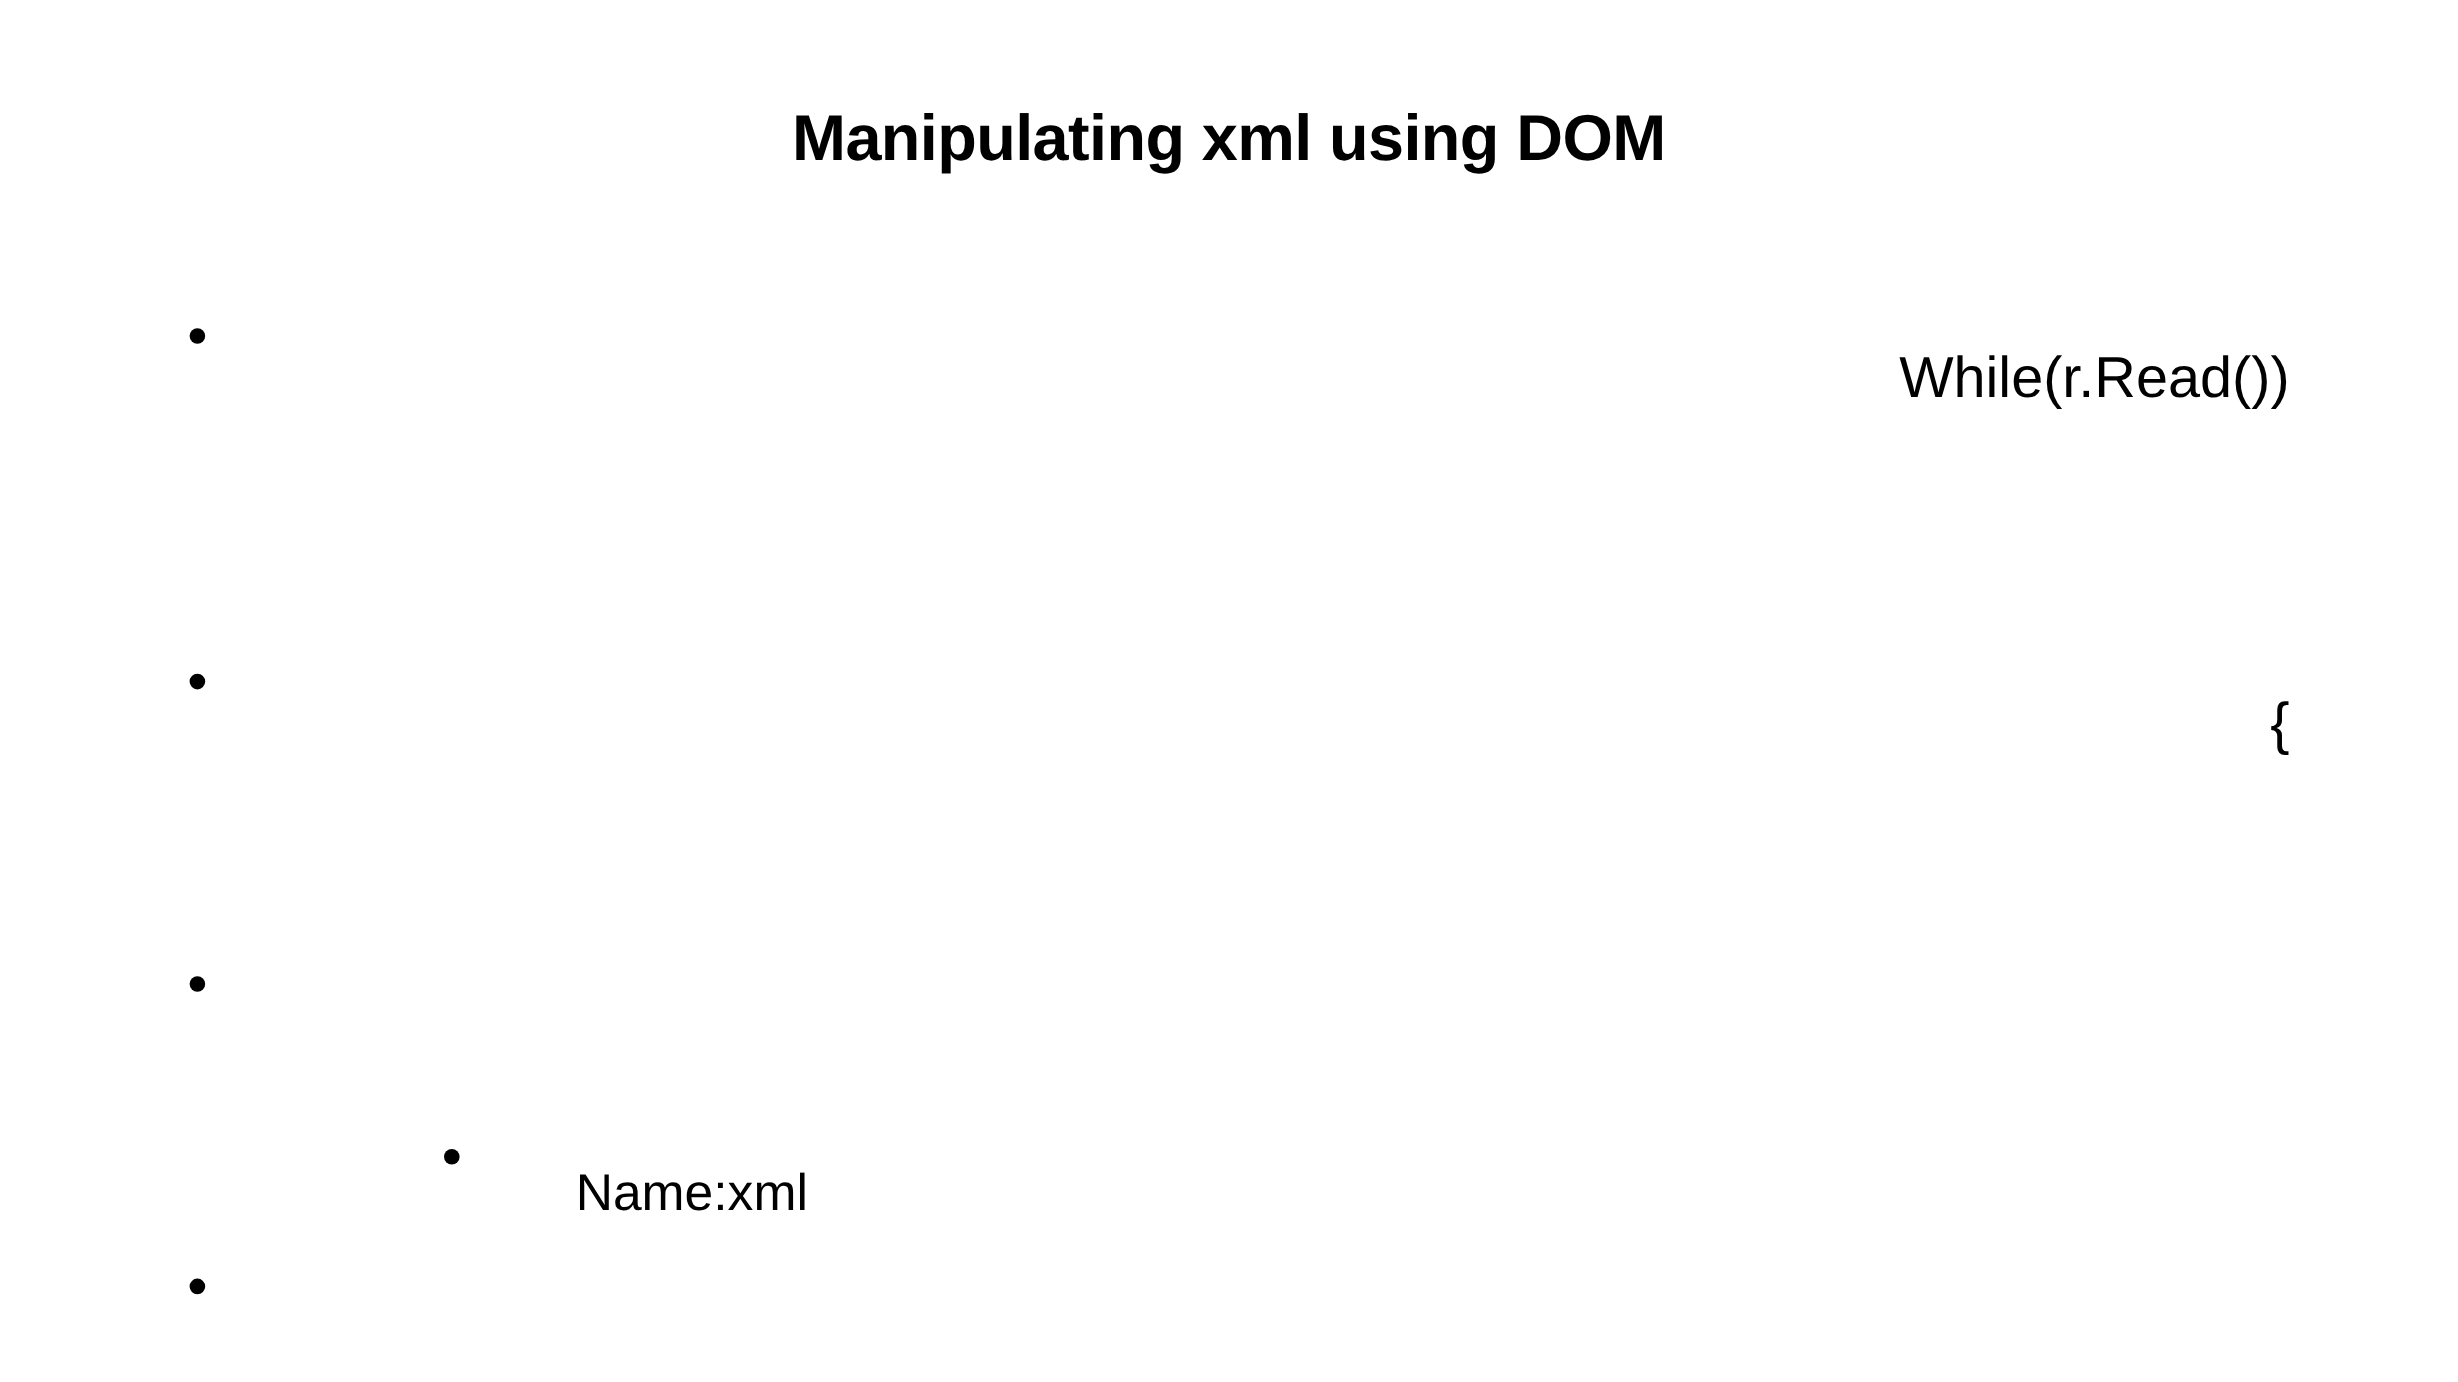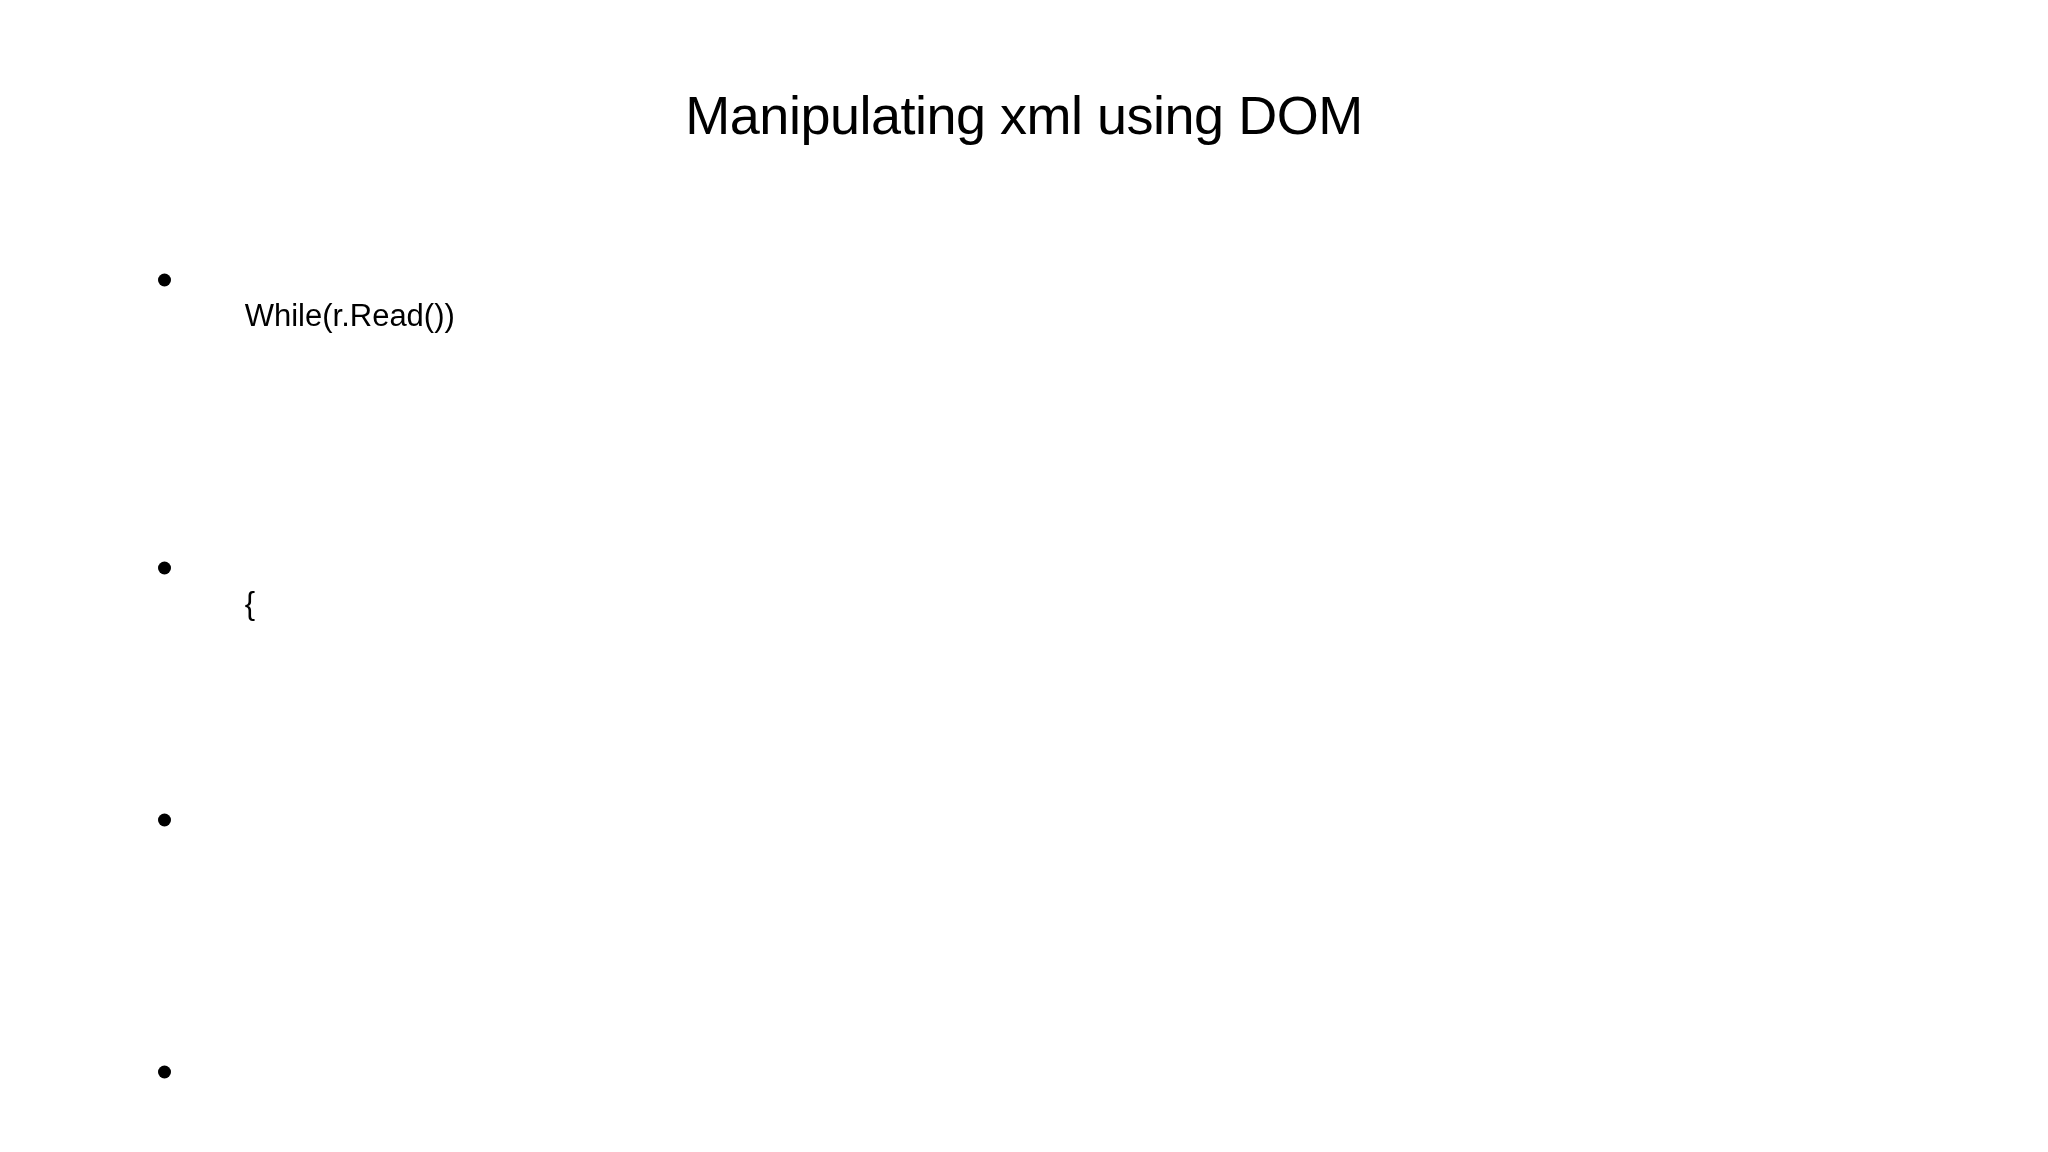--- a/index.html
+++ b/index.html
@@ -20,40 +20,41 @@
     inset: 0;
     background: #ffffff;
   }
   .slide-title {
     position: absolute;
     top: 84px;
     left: 0;
     width: 100%;
     text-align: center;
     font-size: 54px;
-    font-weight: normal;
+    font-weight: bold;
     line-height: 1.15;
     letter-spacing: -0.5px;
     white-space: pre;
   }
   ul.code-list {
     list-style: none;
     margin: 0;
     padding: 0;
     position: absolute;
     left: 158px;
     top: 136px;
     width: 1750px;
   }
   ul.code-list > li {
     position: relative;
     padding-left: 35px;
-    font-size: 31px;
+    font-size: 48px;
     line-height: 72px;
     white-space: pre;
+    text-align: right;
   }
   ul.output-list {
     list-style: none;
     margin: 0;
     padding: 0;
     position: absolute;
     left: 370px;
     top: 842px;
     width: 1200px;
   }
@@ -97,19 +98,23 @@
     </li>
     <li>
       <span class="dot"></span>
       
     </li>
 
   </ul>
 
   <ul class="output-list">
     <li>
+      <span class="dot"></span>
+      <span>Name:xml</span>
+    </li>
+    <li>
       
       
     </li>
 
   </ul>
 
 </div>
 
 </body></html>

